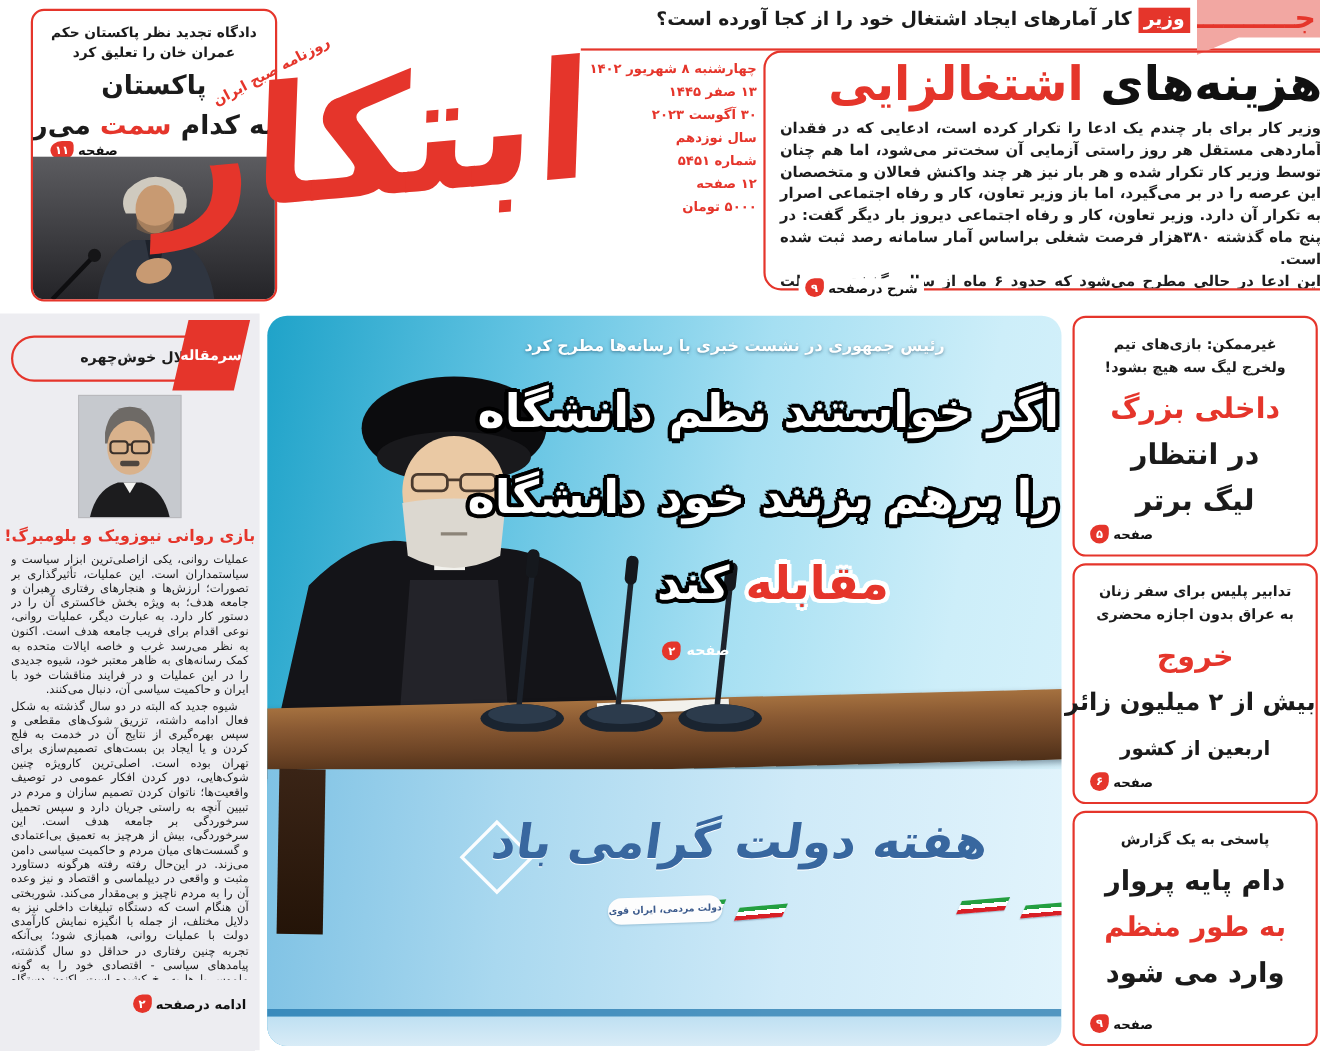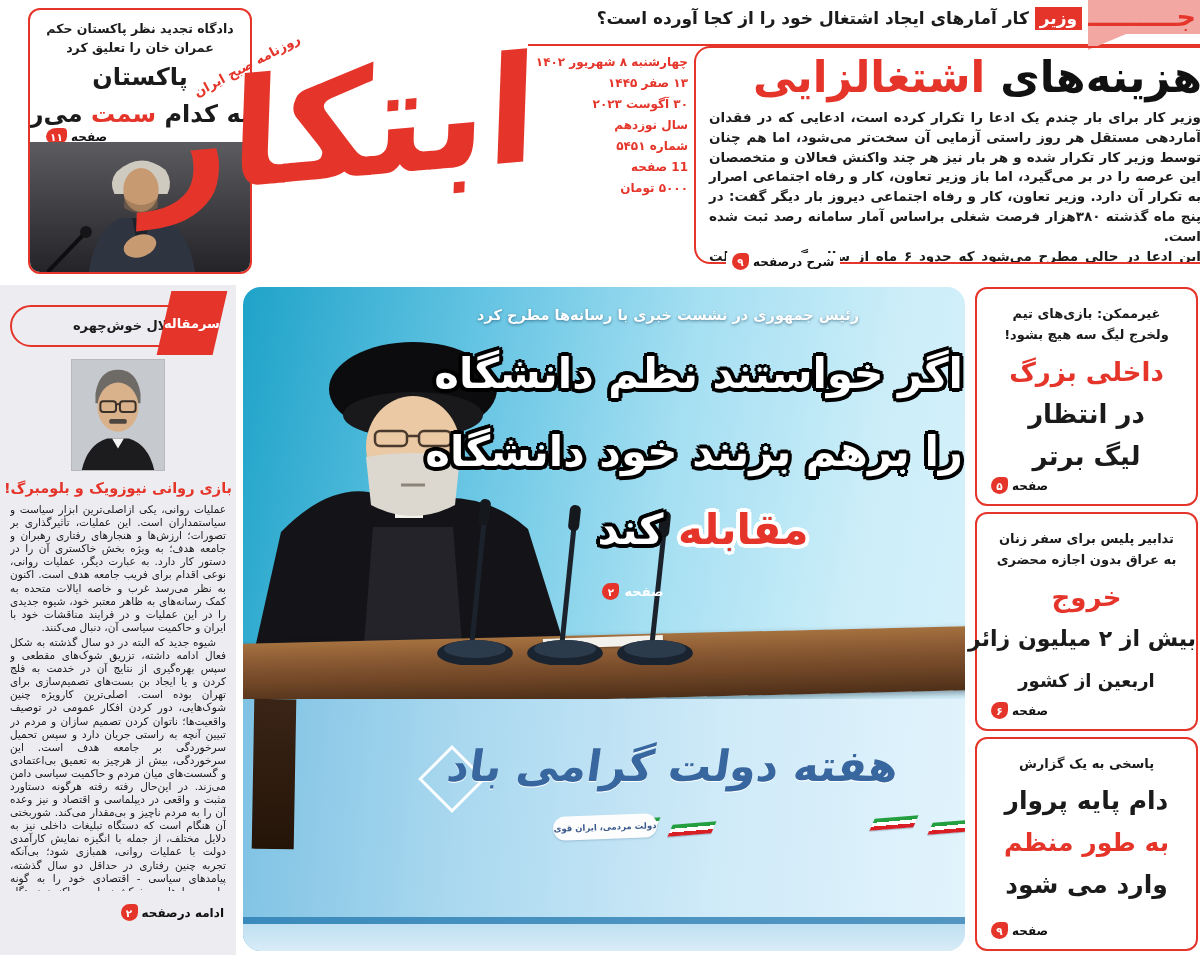--- a/index.html
+++ b/index.html
@@ -177,21 +177,21 @@
   <div class="logo-tagline">روزنامه صبح ایران</div>
   <div class="logo-text">ابتکار</div>
 </div>
 <div class="abs masthead-line"></div>
 <div class="abs date-col">
   <div>چهارشنبه ۸ شهریور ۱۴۰۲</div>
   <div>۱۳ صفر ۱۴۴۵</div>
   <div>۳۰ آگوست ۲۰۲۳</div>
   <div>سال نوزدهم</div>
   <div>شماره ۵۴۵۱</div>
-  <div>11 صفحه</div>
+  <div>۱۲ صفحه</div>
   <div>۵۰۰۰ تومان</div>
 </div>
 
 <div class="abs corner-block">
   <span class="corner-glyph">جـــــــــــ</span>
 </div>
 <div class="abs lead-kicker">
   <span class="hl">وزیر</span><span> کار آمارهای ایجاد اشتغال خود را از کجا آورده است؟</span>
 </div>
 

